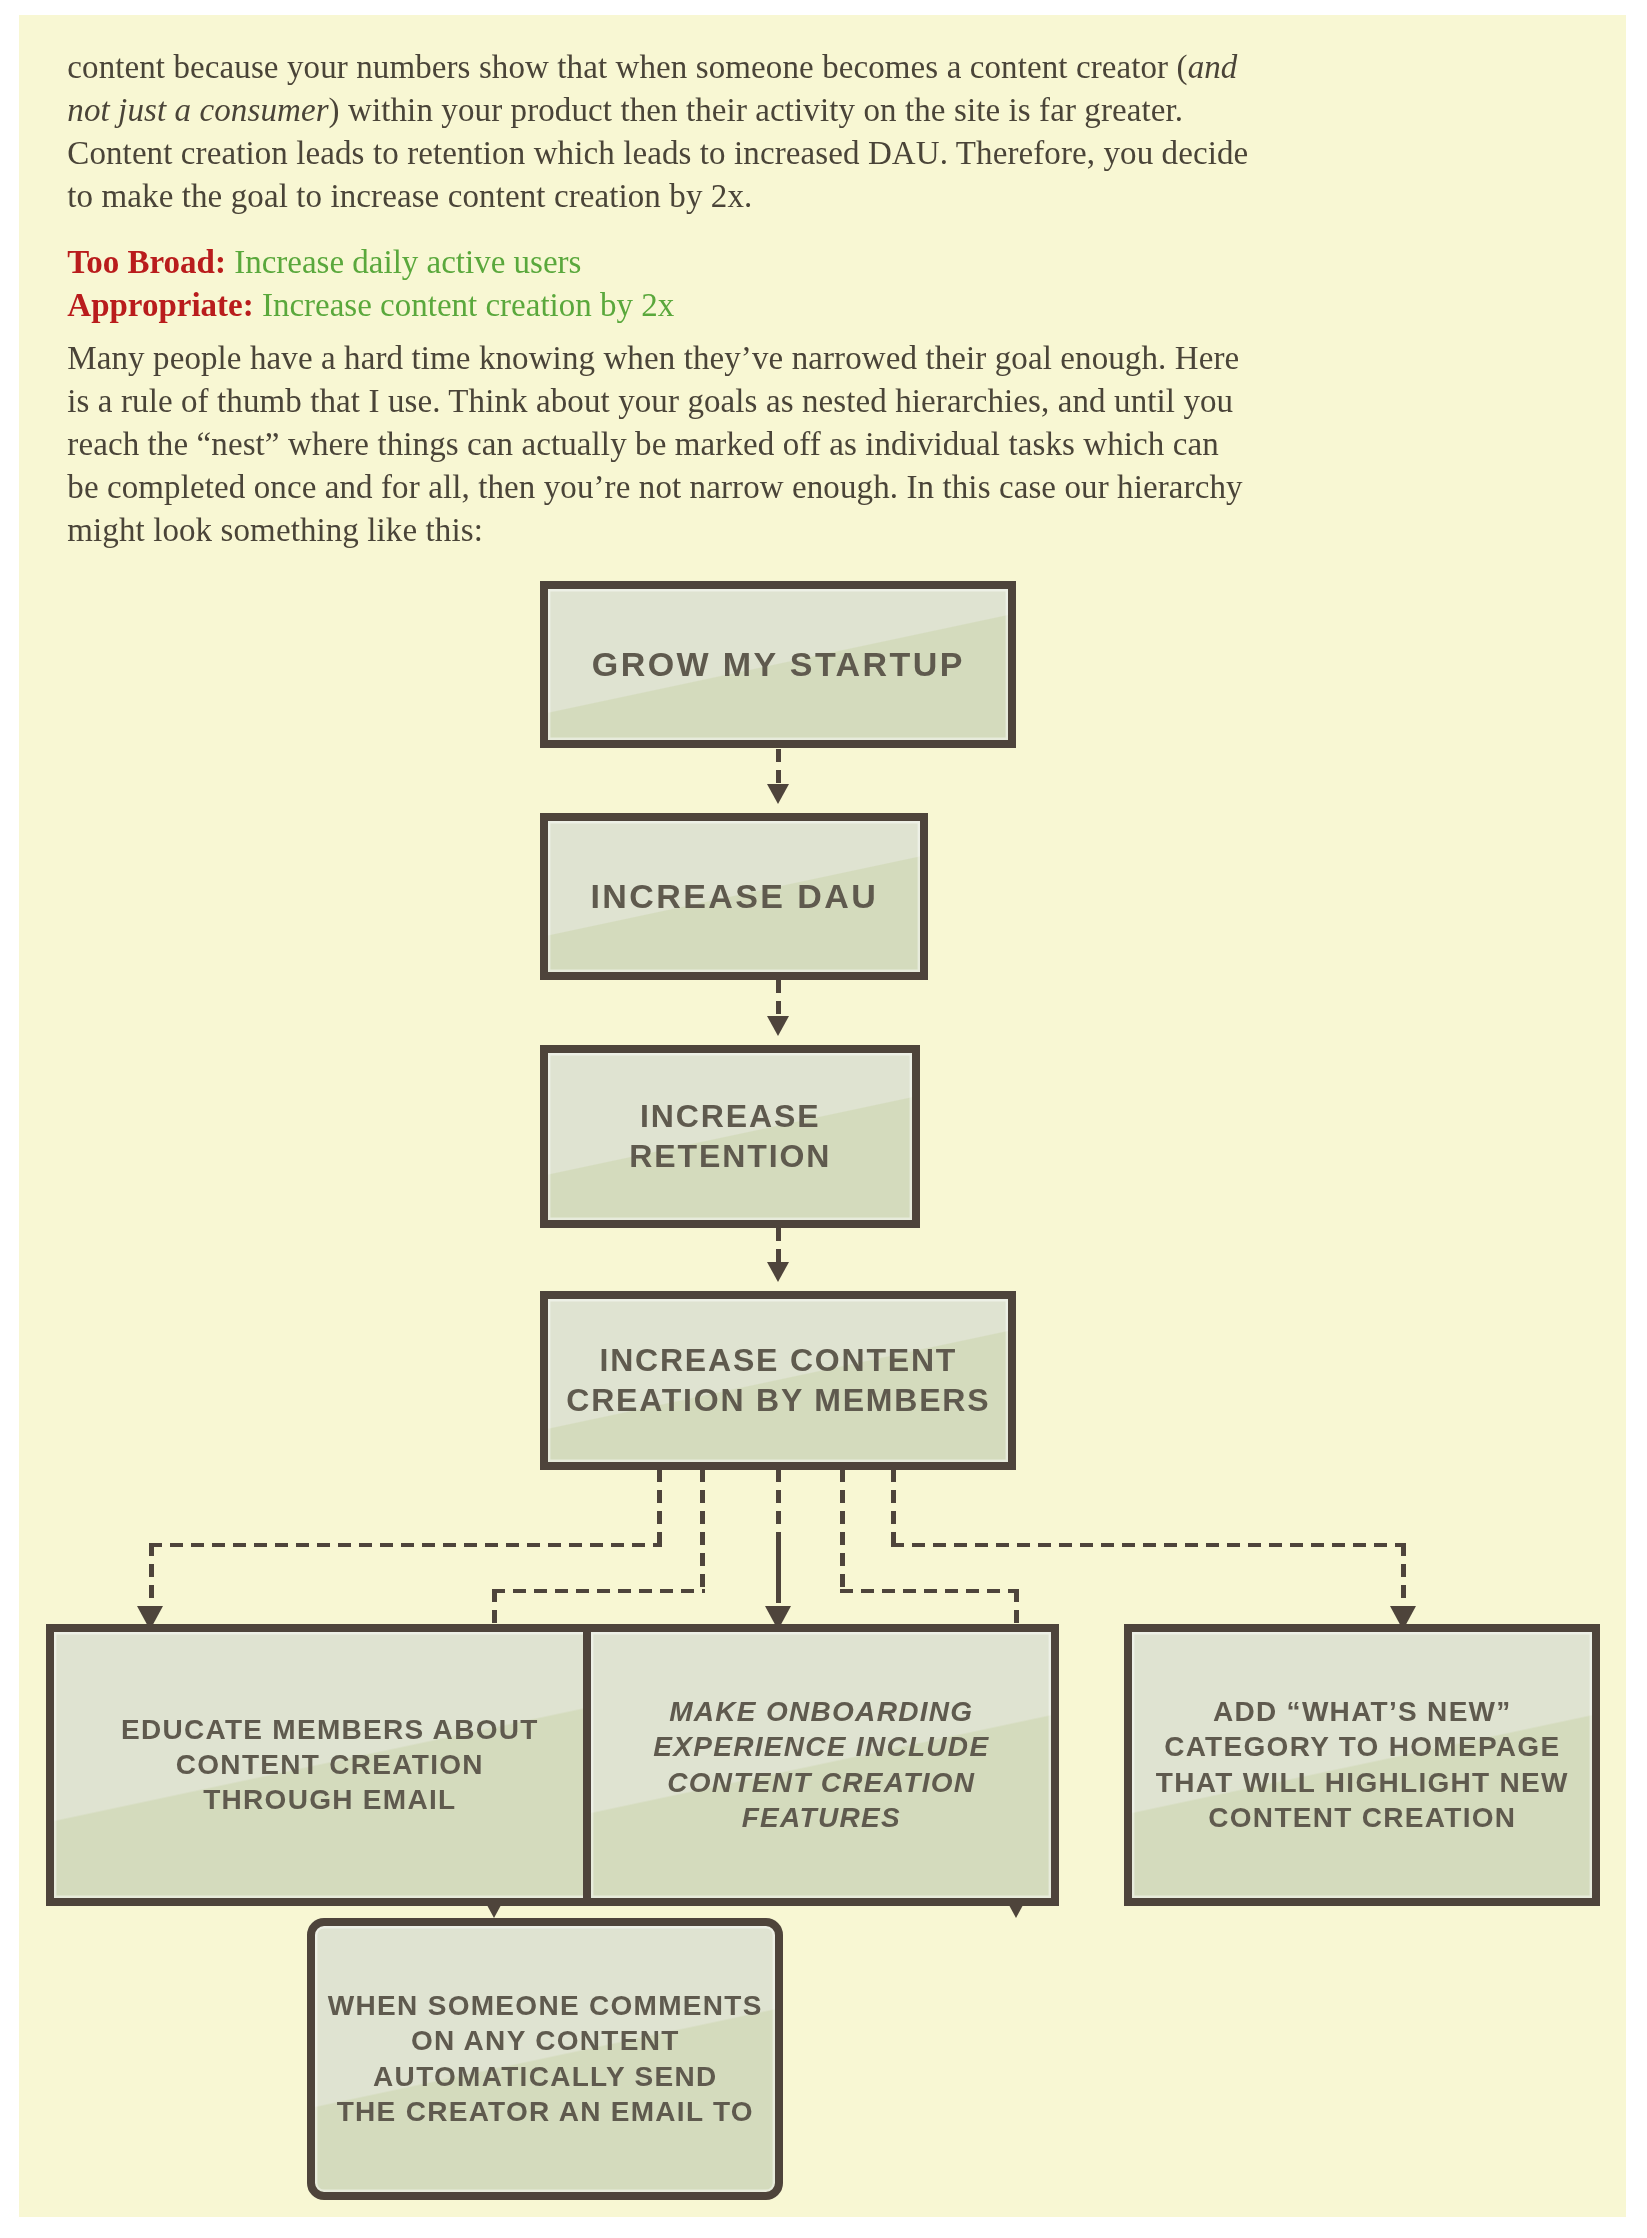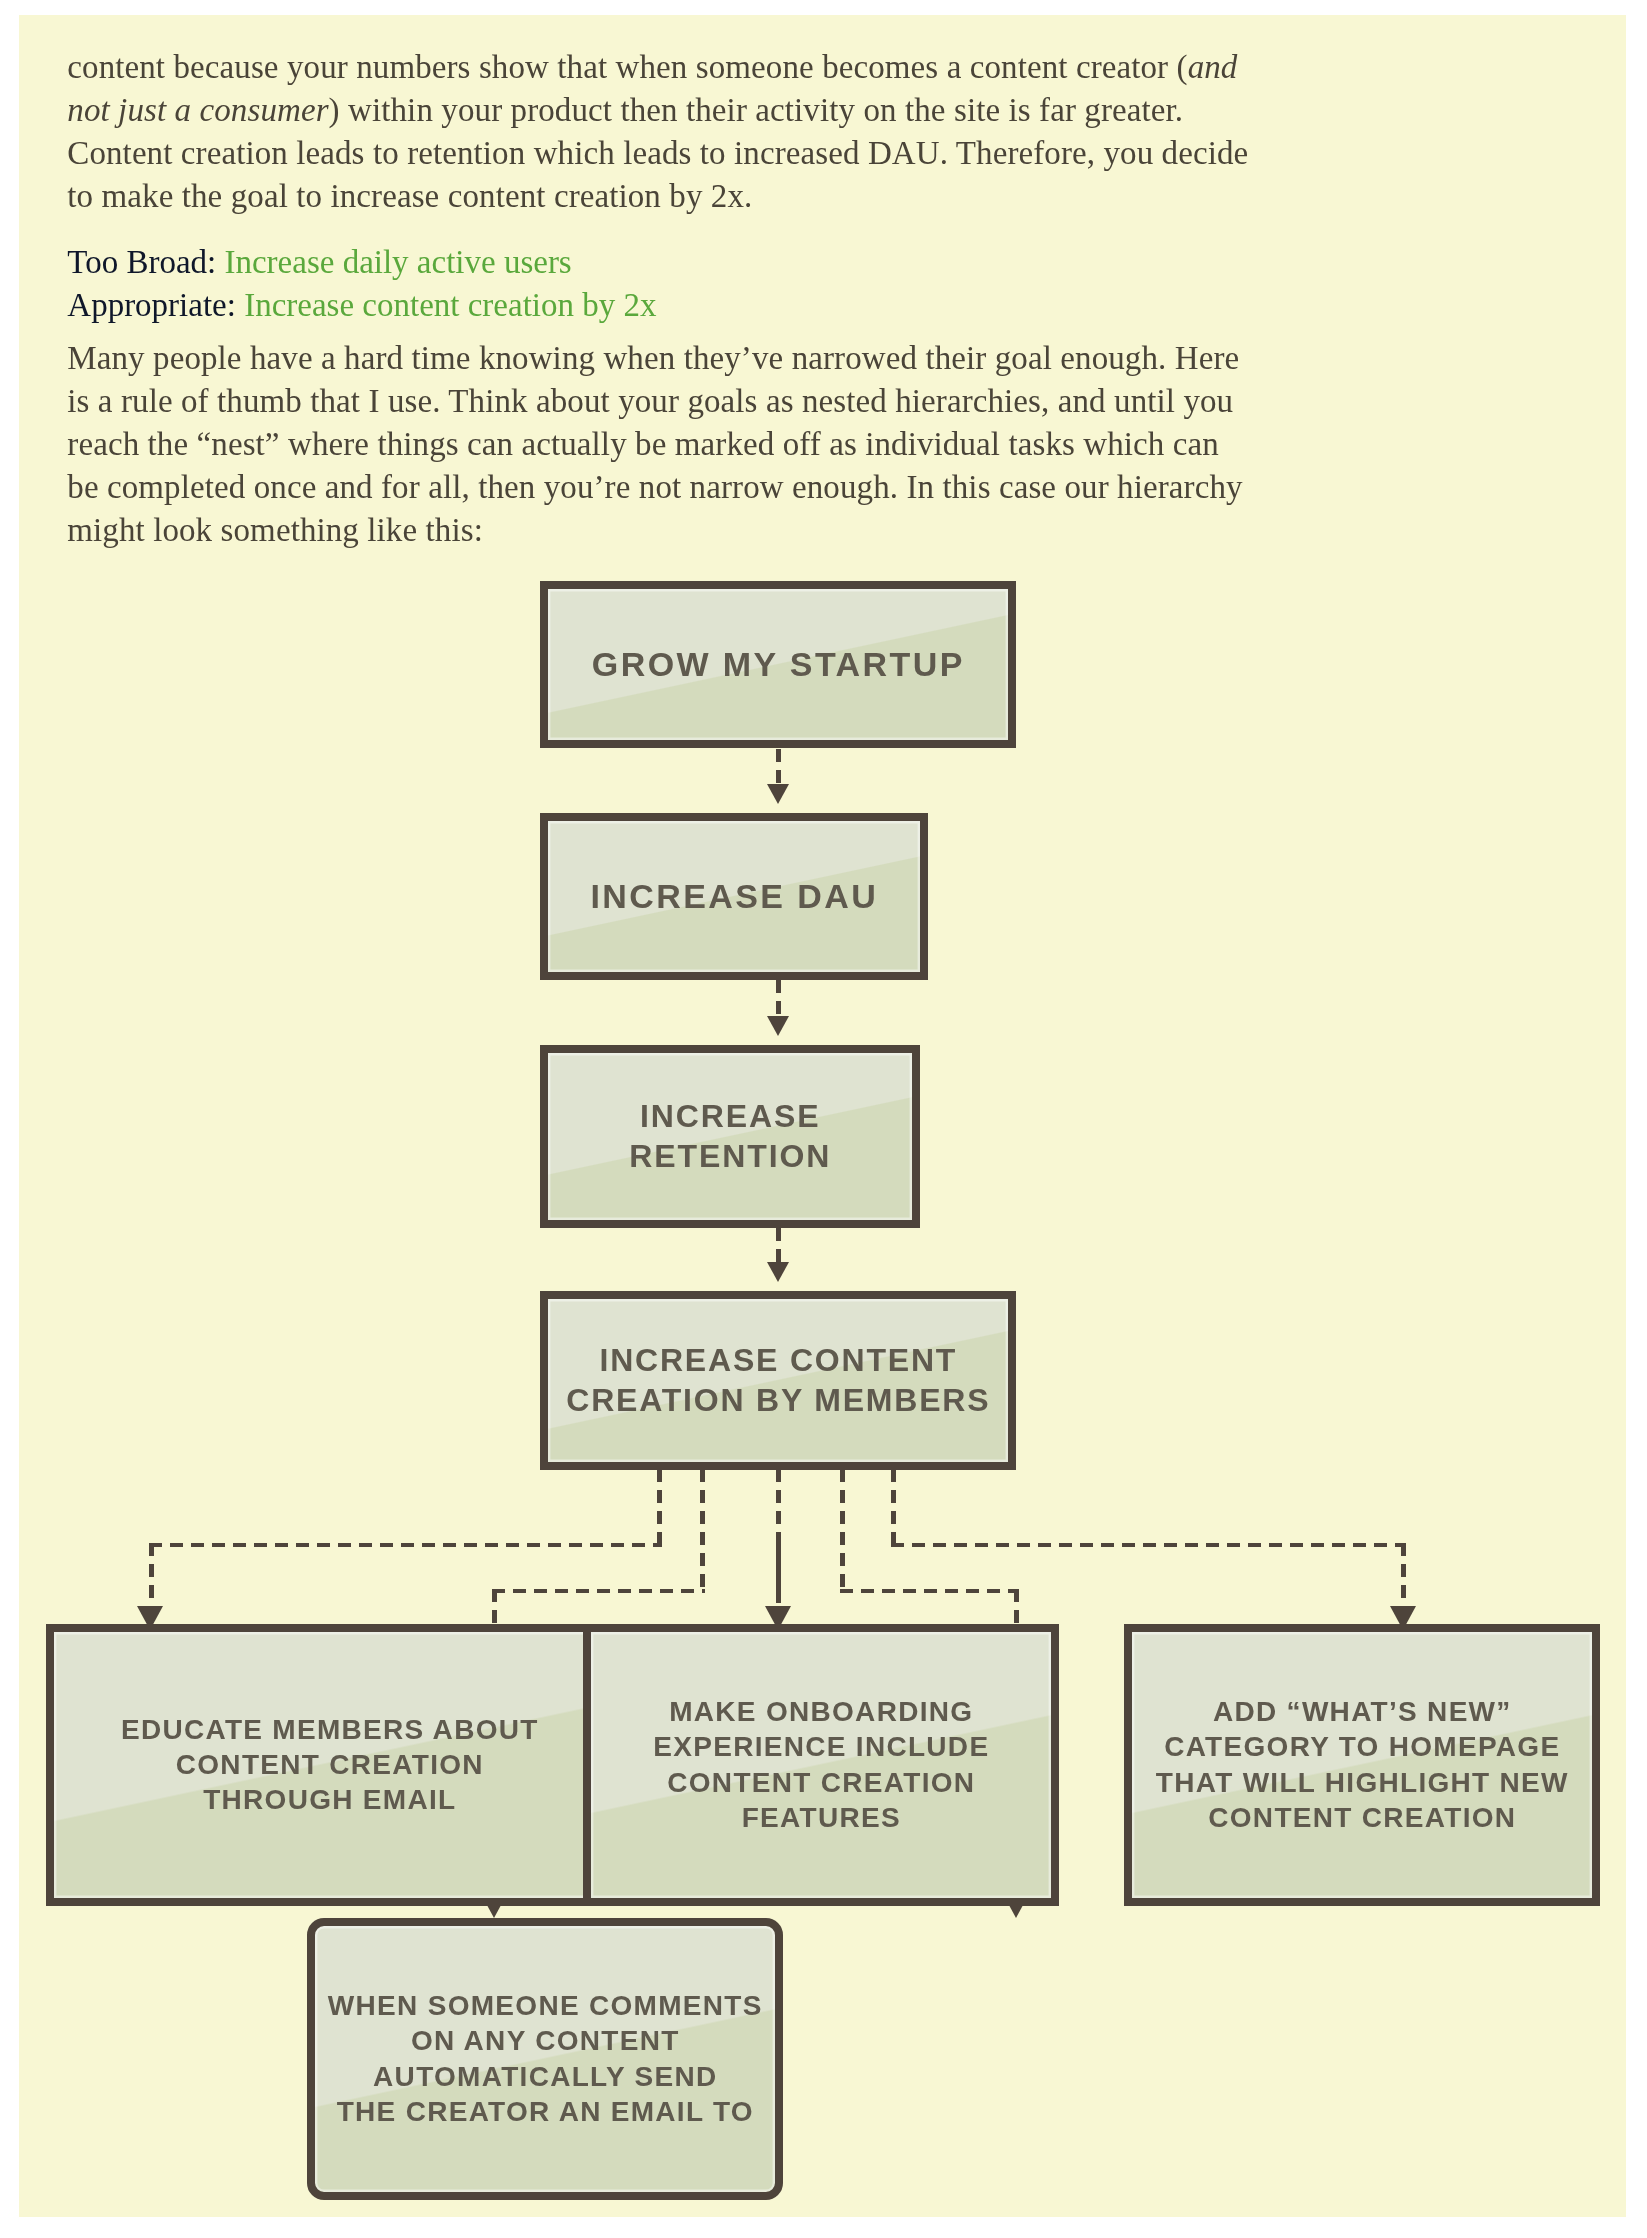--- a/index.html
+++ b/index.html
@@ -40,21 +40,21 @@
 
   .callout {
     position: absolute;
     left: 48px;
     width: 1207px;
     font-family: "Liberation Serif", serif;
     font-size: 33px;
     line-height: 43px;
     color: #5aa83c;
   }
-  .callout b { color: #0f172a; font-weight: normal; }
+  .callout b { color: #b91c1c; font-weight: bold; }
   #callout1 { top: 226px; }
   #callout2 { top: 269px; }
 
   
   #chart {
     position: absolute;
     left: 0;
     top: 0;
     width: 1607px;
     height: 2202px;
@@ -183,21 +183,21 @@
 
     <div class="vline" style="left:995px; top:1574px; height:308px;"></div>
     <div class="arrow" style="left:984px; top:1879px;"></div>
 
     <div class="node leaf" style="left:26.5px; top:1609px; width:552px; height:282px;padding-left:16px;">
       <span class="label">EDUCATE MEMBERS ABOUT
 CONTENT CREATION
 THROUGH EMAIL</span>
     </div>
 
-    <div class="node leaf" style="left:564px; top:1609px; width:476px; height:282px;">
+    <div class="node leaf" style="left:564px; top:1609px; width:476px; height:282px;font-style:italic;">
       <span class="label">MAKE ONBOARDING
 EXPERIENCE INCLUDE
 CONTENT CREATION
 FEATURES</span>
     </div>
 
     <div class="node leaf" style="left:1105px; top:1609px; width:476px; height:282px;">
       <span class="label">ADD “WHAT’S NEW”
 CATEGORY TO HOMEPAGE
 THAT WILL HIGHLIGHT NEW

